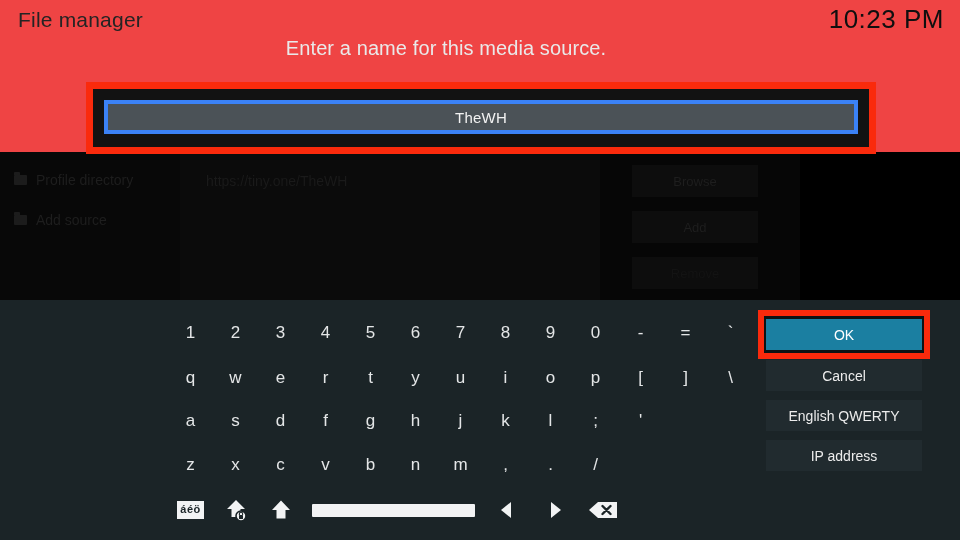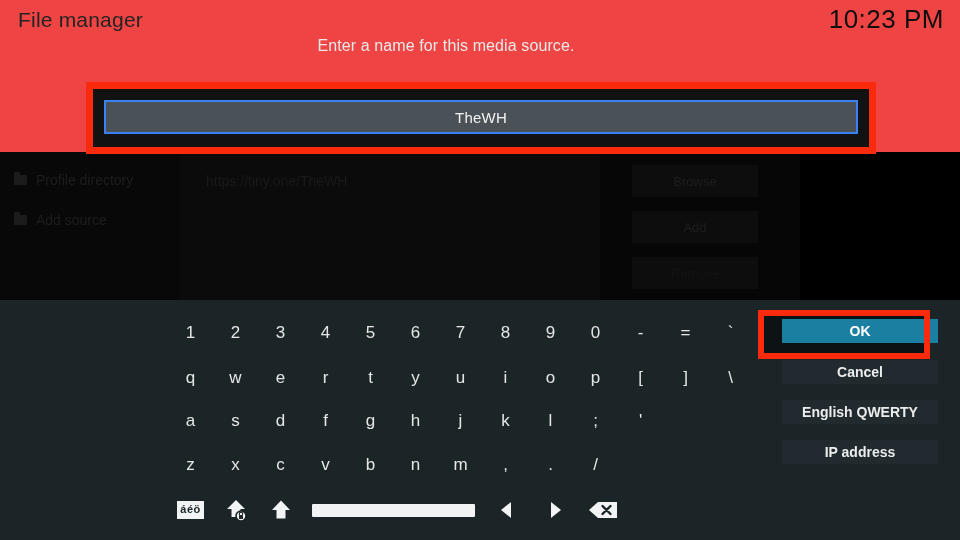--- a/index.html
+++ b/index.html
@@ -71,33 +71,33 @@
     display: flex; align-items: center; justify-content: center;
     font-size: 13px; color: #1e1e1e;
   }
   #dim-browse { top: 165px; }
   #dim-add    { top: 211px; }
   #dim-remove { top: 257px; color: #131313; }
 
   
   #prompt {
     position: absolute; left: 0; top: 37px; width: 892px;
-    text-align: center; font-size: 16px; color: #e9e9e9;
+    text-align: center; font-size: 20px; color: #e9e9e9;
     letter-spacing: .1px;
   }
 
   #edit-highlight {
     position: absolute; left: 86px; top: 82px; width: 790px; height: 72px;
     border: 7px solid #fa2a0c;
     background: #121212;
   }
   #edit-box {
     position: absolute; left: 104px; top: 100px; width: 754px; height: 34px;
     background: #4b5257;
-    border: 2px solid #3b82f6;
+    border: 4px solid #3b82f6;
     display: flex; align-items: center; justify-content: center;
   }
   #edit-value {
     font-size: 15px; color: #f2f2f2; letter-spacing: .2px;
   }
 
   
   #keyboard {
     position: absolute; left: 0; top: 300px; width: 960px; height: 240px;
     background: #1b2427;
@@ -140,24 +140,24 @@
   .fn-space    { width: 180px; }
   .spacebar-glyph {
     width: 163px; height: 13px; background: #f2f3f4; border-radius: 1px;
   }
   .fn-left  { width: 48px; }
   .fn-right { width: 48px; }
   .fn-back  { width: 48px; }
 
   
   .act-btn {
-    position: absolute; left: 766px; width: 156px; height: 24px;
+    position: absolute; left: 766px; width: 156px; height: 31px;
     display: flex; align-items: center; justify-content: center;
-    font-size: 14px; font-weight: bold; color: #ececec;
-    background: #212b2f; cursor: default; margin-left: 16px;
+    font-size: 14px; font-weight: normal; color: #ececec;
+    background: #212b2f; cursor: default;
   }
   #btn-ok {
     background: #1b7fa1; color: #ffffff; top: 319px;
   }
   #ok-highlight {
     position: absolute; left: 758px; top: 310px; width: 172px; height: 49px;
     border: 6px solid #fa2a0c; pointer-events: none;
   }
   #ok-inner-dark {
     position: absolute; left: 764px; top: 316px; width: 160px; height: 37px;

